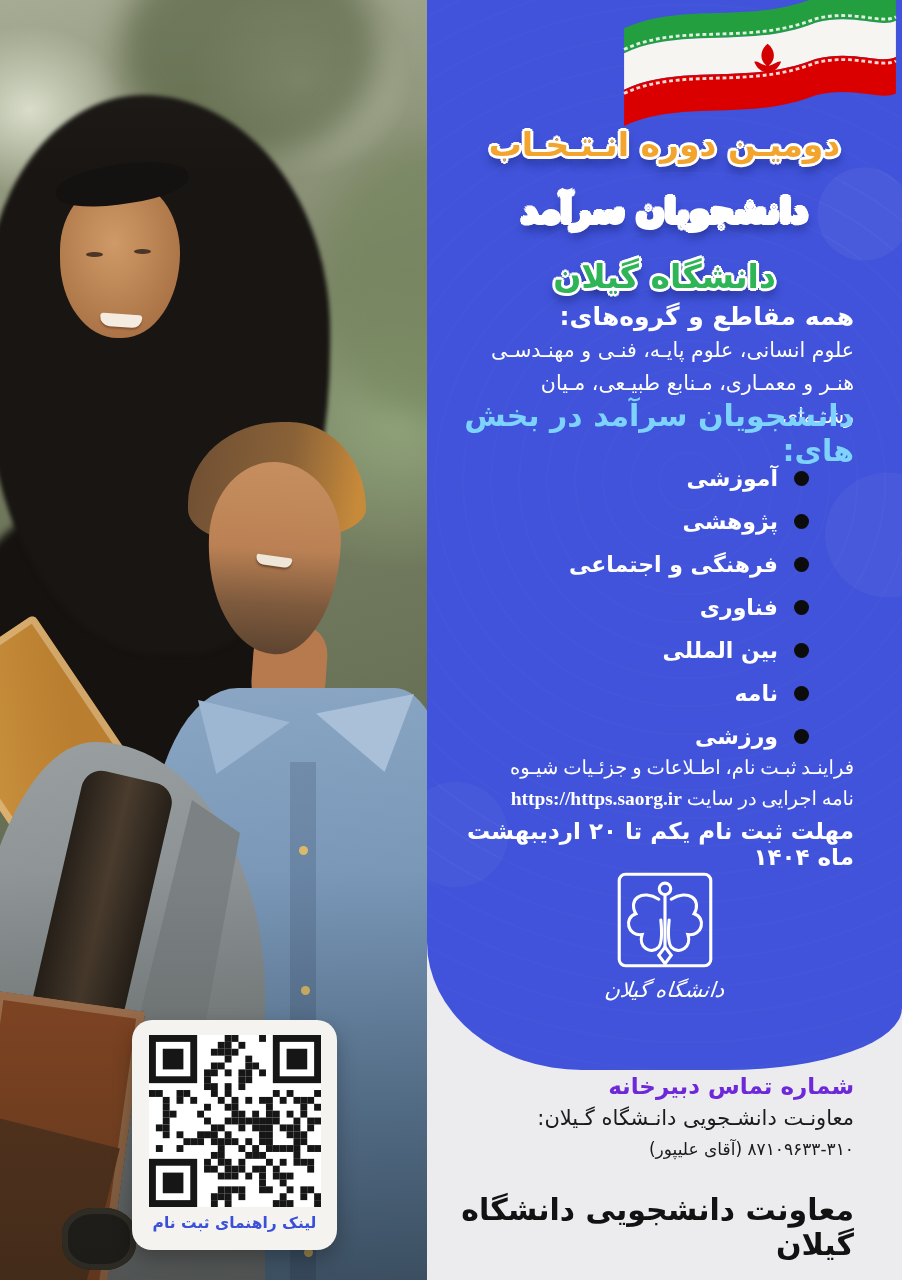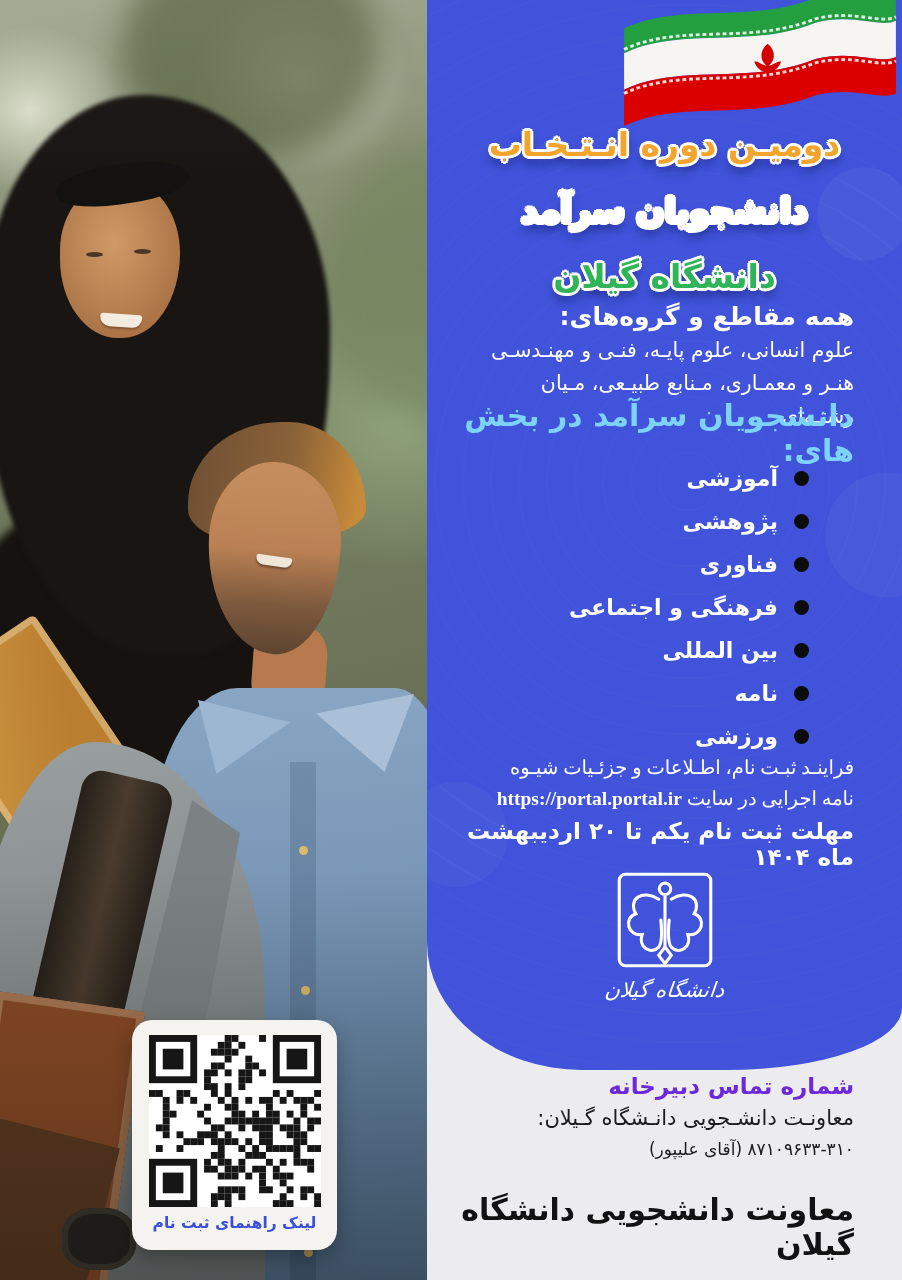--- a/index.html
+++ b/index.html
@@ -158,45 +158,45 @@
       <li>
           <span class="dot"></span>
           <span>آموزشی</span>
         </li>
       <li>
           <span class="dot"></span>
           <span>پژوهشی</span>
         </li>
       <li>
           <span class="dot"></span>
+          <span>فرهنگی و اجتماعی</span>
+        </li>
+      <li>
+          <span class="dot"></span>
           <span>فناوری</span>
-        </li>
-      <li>
-          <span class="dot"></span>
-          <span>فرهنگی و اجتماعی</span>
         </li>
       <li>
           <span class="dot"></span>
           <span>بین المللی</span>
         </li>
       <li>
           <span class="dot"></span>
           <span>نامه</span>
         </li>
       <li>
           <span class="dot"></span>
           <span>ورزشی</span>
         </li>
     </ul>
 
     <div class="process">
       <div>فراینـد ثبـت نام، اطـلاعات و جزئـیات شیـوه</div>
       <div>
         <span>نامه اجرایی در سایت</span>
-        <span class="url">https://portal.portal.ir</span>
+        <span class="url">https://https.saorg.ir</span>
       </div>
     </div>
 
     <div class="deadline">مهلت ثبت نام یکم تا ۲۰ اردیبهشت ماه ۱۴۰۴</div>
 
     <div class="logo-block">
       <svg viewBox="0 0 100 100" fill="none" stroke="#fff" stroke-width="3" stroke-linecap="round">
         <rect x="6" y="6" width="88" height="88" rx="6"></rect>
         <circle cx="50" cy="20" r="5.5"></circle>
         <path d="M50 27 L50 76"></path>

